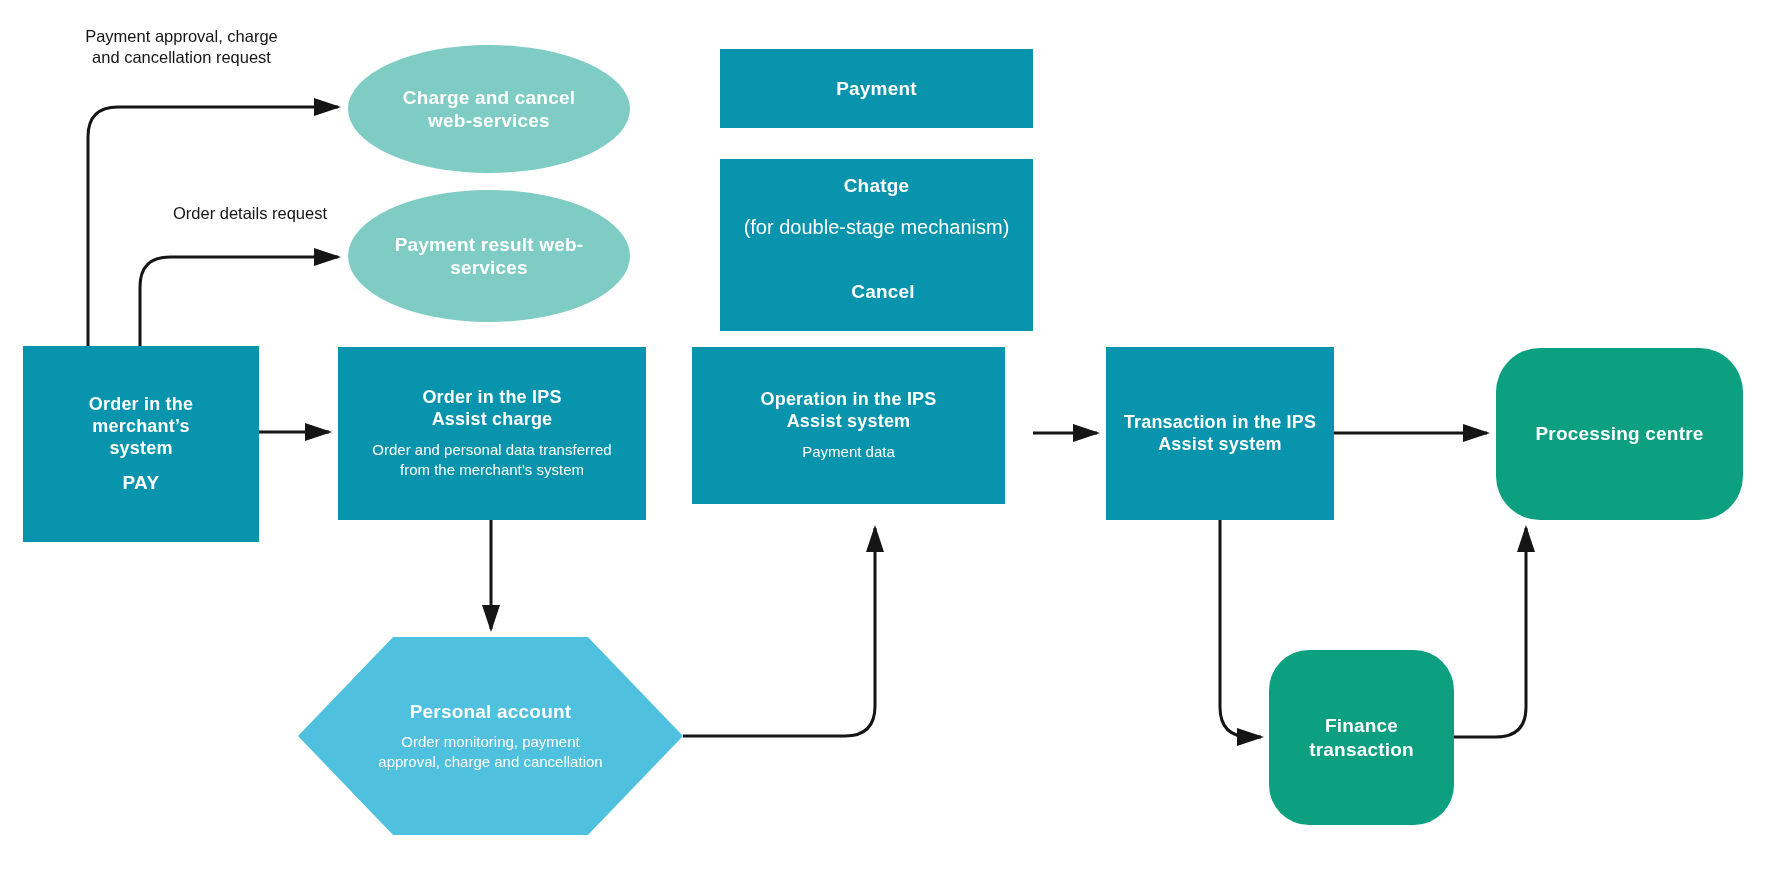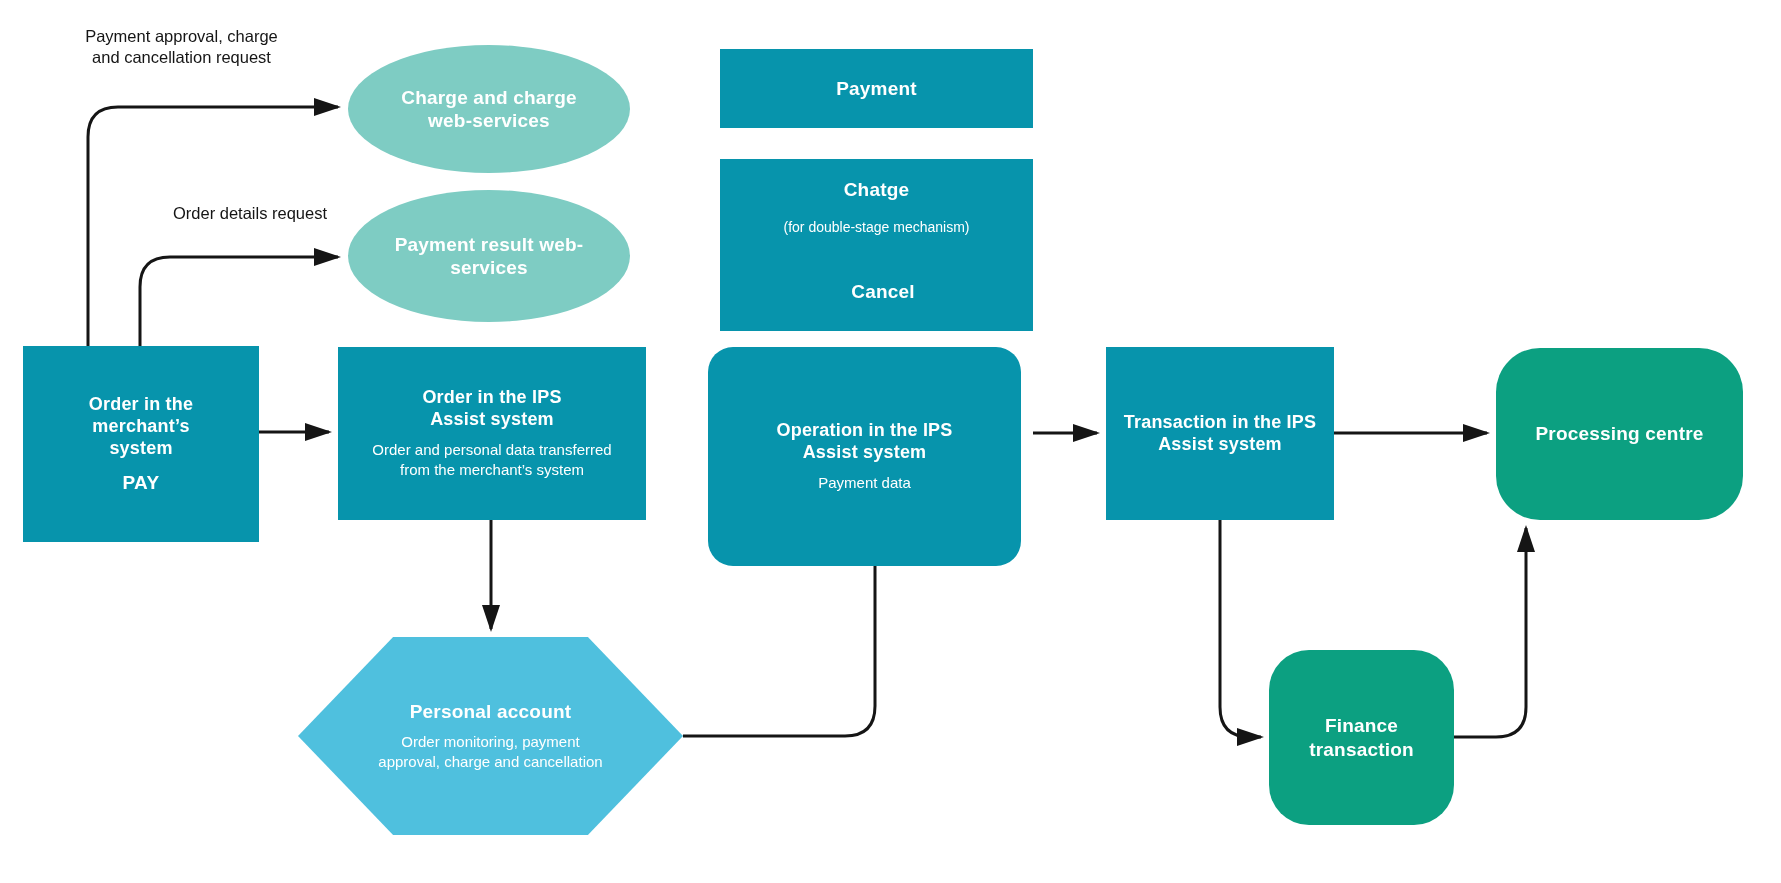--- a/index.html
+++ b/index.html
@@ -24,21 +24,21 @@
     clip-path:polygon(24.7% 0, 75.3% 0, 100% 50%, 75.3% 100%, 24.7% 100%, 0 50%);
   }
   .rounded{background:#0CA081;border-radius:44px;}
   .title{
     font-weight:700;font-size:18px;line-height:1.22;letter-spacing:.2px;
   }
   .title.big{font-size:19px;}
   .subtitle{
     font-weight:400;font-size:15px;line-height:1.35;margin-top:9px;
   }
-  .subtitle.tight{margin-top:16px;font-size:14px;}
+  .subtitle.tight{margin-top:16px;font-size:20px;}
   .pay{font-weight:700;font-size:19px;margin-top:12px;letter-spacing:.4px;}
   .annotation{
     position:absolute;color:#151515;font-size:16.5px;line-height:1.25;
     font-weight:400;text-align:center;
   }
   svg{display:block;}
 </style>
 </head>
 <body>
 
@@ -63,21 +63,21 @@
         <path d="M 1454 737 L 1496 737 Q 1526 737 1526 707 L 1526 528" marker-end="url(#ah)"></path>
       </g>
     </svg>
   </div>
 
   <div class="annotation" style="left:79px;top:26px;width:205px;">Payment approval, charge and cancellation request</div>
 
   <div class="annotation" style="left:130px;top:203px;width:240px;">Order details request</div>
 
   <div class="node ellipse" style="left:348px;top:45px;width:282px;height:128px;">
-    <div class="title big" style="max-width:210px;">Charge and charge web-services</div>
+    <div class="title big" style="max-width:210px;">Charge and cancel web-services</div>
   </div>
 
   <div class="node ellipse" style="left:348px;top:190px;width:282px;height:132px;">
     <div class="title big" style="max-width:190px;">Payment result web-services</div>
   </div>
 
   <div class="node rect" style="left:720px;top:49px;width:313px;height:79px;">
     <div class="title big">Payment</div>
   </div>
 
@@ -89,25 +89,25 @@
   <div class="node rect" style="left:720px;top:252px;width:313px;height:79px;padding-left:13px;">
     <div class="title big">Cancel</div>
   </div>
 
   <div class="node box" style="left:23px;top:346px;width:236px;height:196px;">
     <div class="title" style="max-width:145px;">Order in the merchant’s system</div>
     <div class="pay">PAY</div>
   </div>
 
   <div class="node box" style="left:338px;top:347px;width:308px;height:173px;">
-    <div class="title" style="max-width:190px;">Order in the IPS Assist system</div>
+    <div class="title" style="max-width:190px;">Order in the IPS Assist charge</div>
     <div class="subtitle" style="max-width:250px;">Order and personal data transferred from the merchant’s system</div>
   </div>
 
-  <div class="node box" style="left:708px;top:347px;width:313px;height:219px;border-radius:25px;">
+  <div class="node box" style="left:692px;top:347px;width:313px;height:157px;">
     <div class="title" style="max-width:210px;">Operation in the IPS Assist system</div>
     <div class="subtitle">Payment data</div>
   </div>
 
   <div class="node rounded" style="left:1496px;top:348px;width:247px;height:172px;">
     <div class="title big" style="max-width:200px;">Processing centre</div>
   </div>
 
   <div class="node box" style="left:1106px;top:347px;width:228px;height:173px;">
     <div class="title" style="max-width:215px;">Transaction in the IPS Assist system</div>

